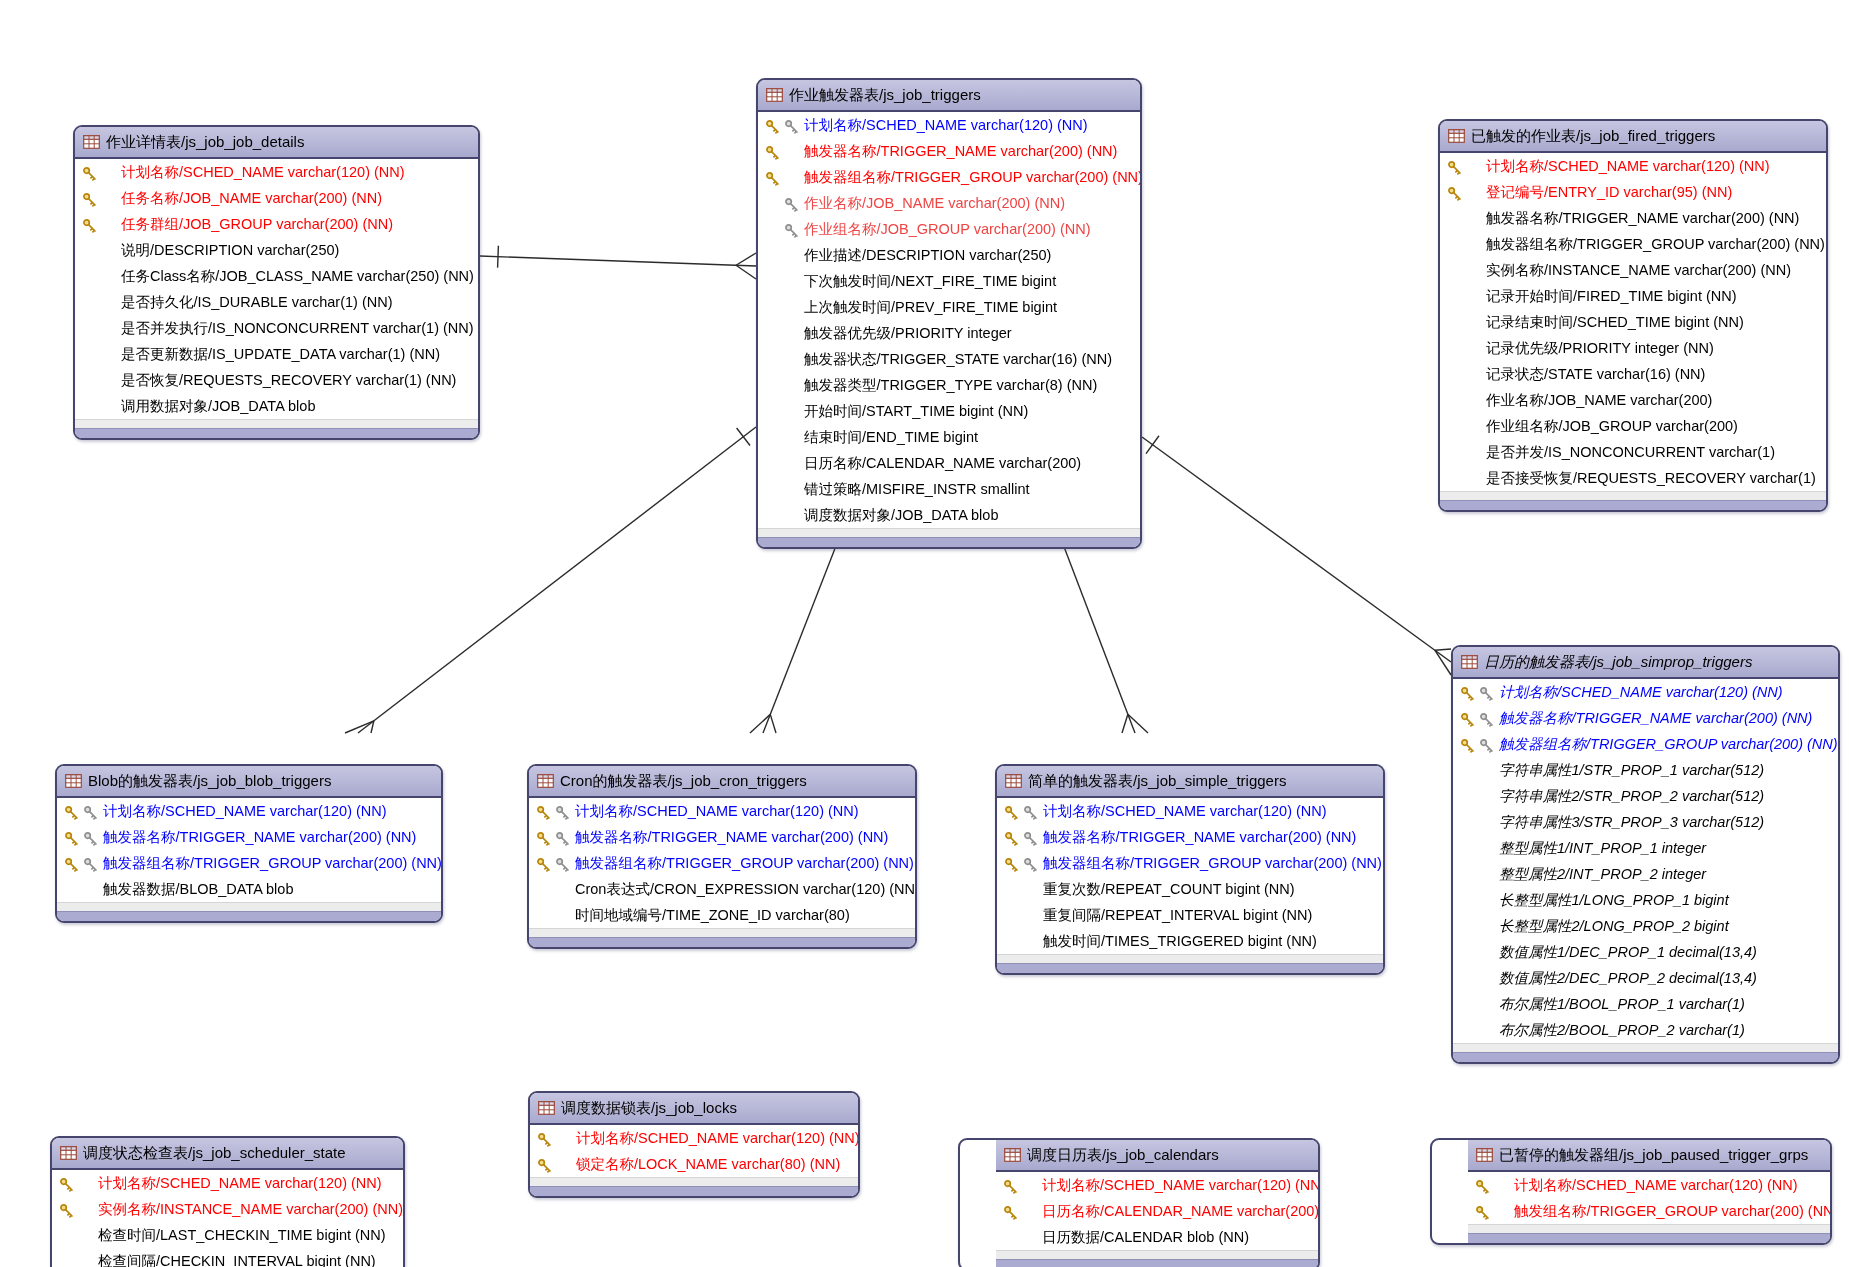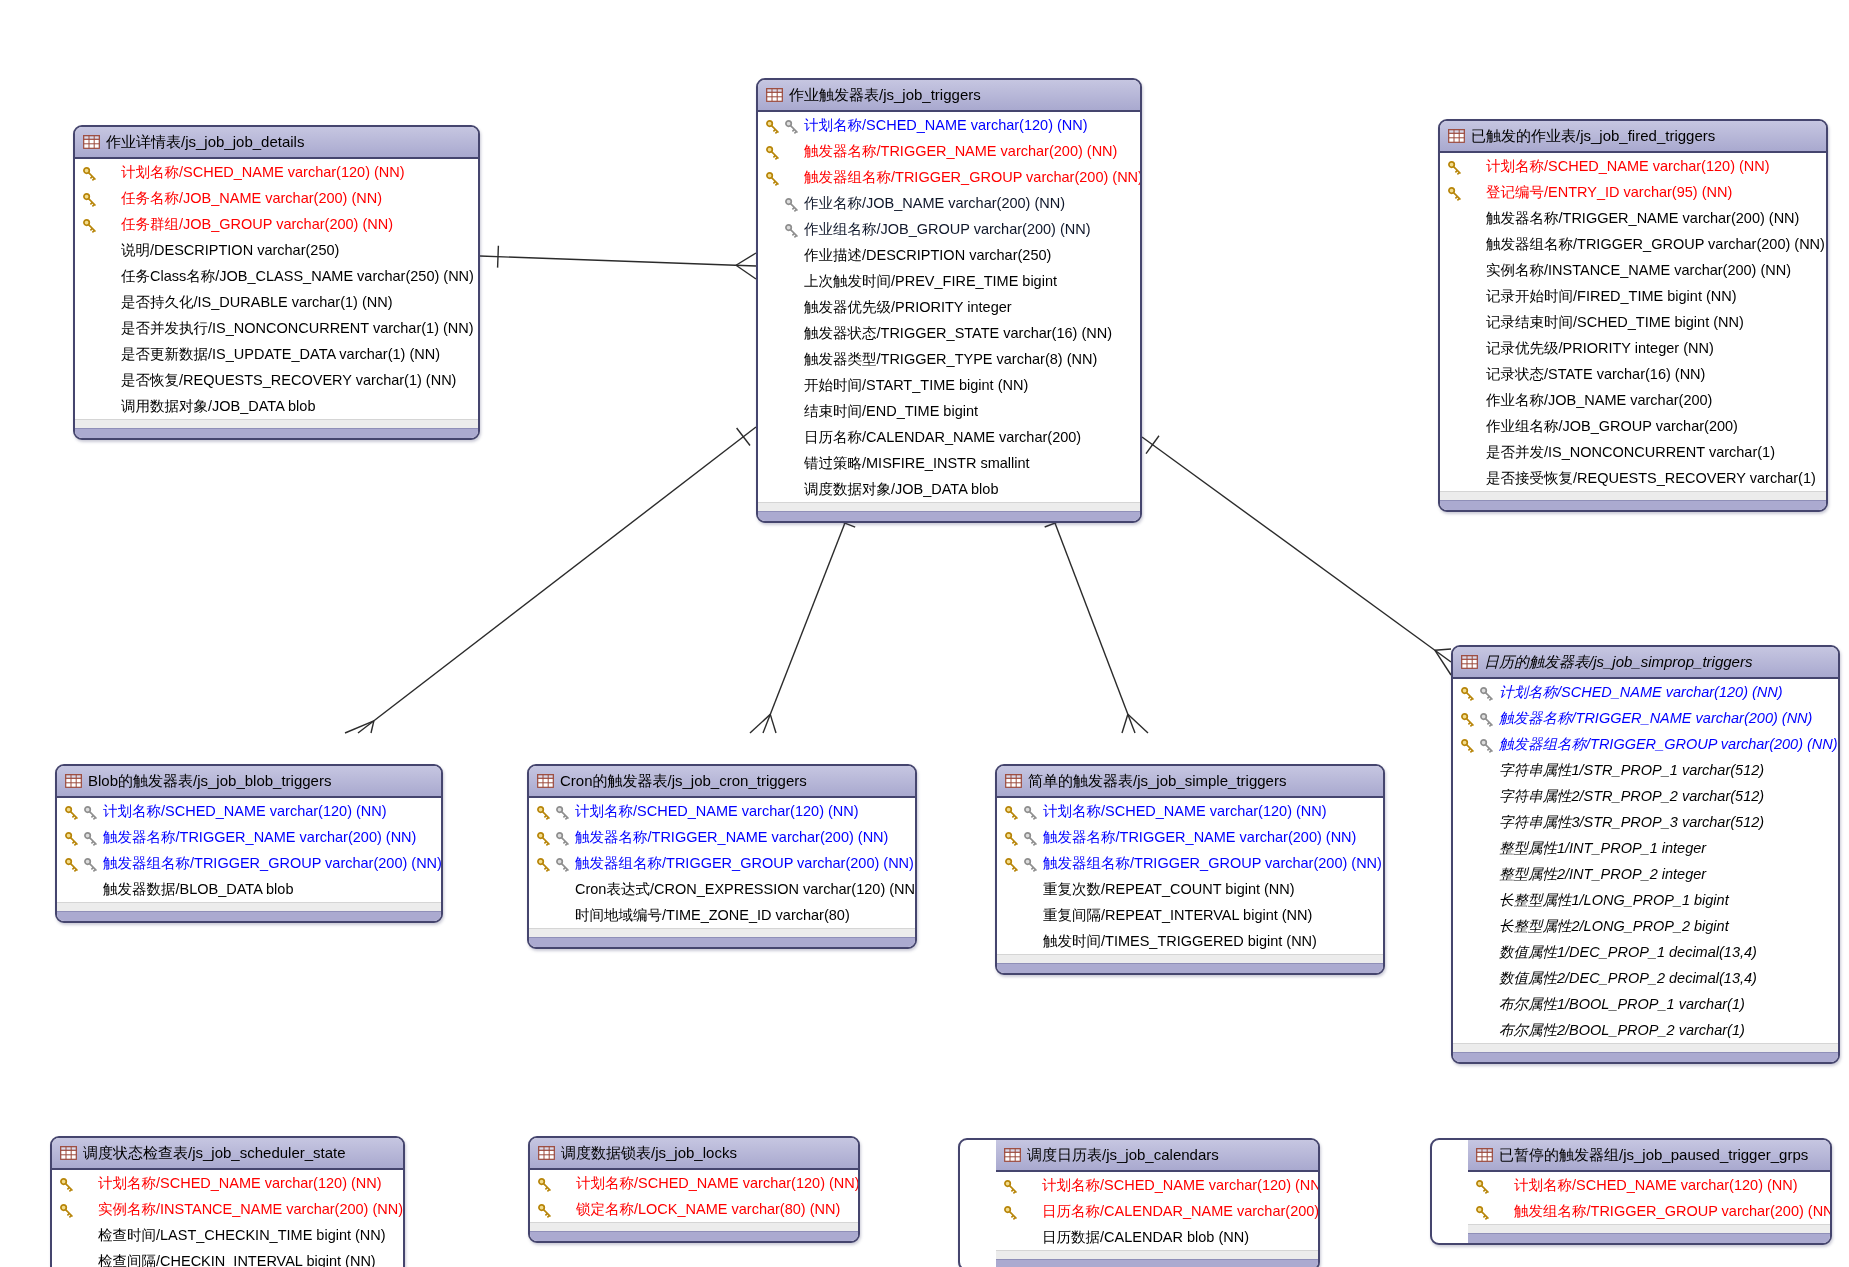--- a/index.html
+++ b/index.html
@@ -41,21 +41,21 @@
   }
   .keys{
     display:inline-block;width:46px;height:26px;
     vertical-align:top;position:relative;
   }
   .keys .k1{position:absolute;left:7px;top:5px;width:16px;height:16px;}
   .keys .k2{position:absolute;left:26px;top:5px;width:16px;height:16px;}
   .lbl{font-size:14.5px;vertical-align:top;}
   .c-pk{color:#ff0000;}
   .c-pkfk{color:#0000ff;}
-  .c-fk{color:#0f172a;}
+  .c-fk{color:#ef4444;}
   .c-normal{color:#000000;}
   .tbl-footer-gray{height:8px;background:#ececec;border-top:1px solid #d5d5d5;}
   .tbl-footer-bar{height:9px;background:#abaad0;border-top:1px solid #8f8fb8;}
 </style>
 </head>
 <body>
 
 <div id="stage">
   <svg id="rel-canvas" width="1849" height="1267">
       <line x1="480" y1="256" x2="756" y2="266" stroke="#2b2b2b" stroke-width="1.4"></line>
@@ -143,20 +143,21 @@
               </svg></span></span><span class="lbl c-pk">触发器组名称/TRIGGER_GROUP varchar(200) (NN)</span></div>
         <div class="row"><span class="keys"><span class="k2"><svg viewBox="0 0 16 16" width="16" height="16">
                 <circle cx="4.6" cy="4.6" r="2.7" fill="#dedede" stroke="#8f8f8f" stroke-width="1.7"></circle>
                 <path d="M6.8 6.8 L13 13 M10.4 10.4 L8.9 11.9 M12.4 12.4 L10.9 13.9" stroke="#8f8f8f" stroke-width="1.7" fill="none" stroke-linecap="round"></path>
               </svg></span></span><span class="lbl c-fk">作业名称/JOB_NAME varchar(200) (NN)</span></div>
         <div class="row"><span class="keys"><span class="k2"><svg viewBox="0 0 16 16" width="16" height="16">
                 <circle cx="4.6" cy="4.6" r="2.7" fill="#dedede" stroke="#8f8f8f" stroke-width="1.7"></circle>
                 <path d="M6.8 6.8 L13 13 M10.4 10.4 L8.9 11.9 M12.4 12.4 L10.9 13.9" stroke="#8f8f8f" stroke-width="1.7" fill="none" stroke-linecap="round"></path>
               </svg></span></span><span class="lbl c-fk">作业组名称/JOB_GROUP varchar(200) (NN)</span></div>
         <div class="row"><span class="keys"></span><span class="lbl c-normal">作业描述/DESCRIPTION varchar(250)</span></div>
+        <div class="row"><span class="keys"></span><span class="lbl c-normal">下次触发时间/NEXT_FIRE_TIME bigint</span></div>
         <div class="row"><span class="keys"></span><span class="lbl c-normal">上次触发时间/PREV_FIRE_TIME bigint</span></div>
         <div class="row"><span class="keys"></span><span class="lbl c-normal">触发器优先级/PRIORITY integer</span></div>
         <div class="row"><span class="keys"></span><span class="lbl c-normal">触发器状态/TRIGGER_STATE varchar(16) (NN)</span></div>
         <div class="row"><span class="keys"></span><span class="lbl c-normal">触发器类型/TRIGGER_TYPE varchar(8) (NN)</span></div>
         <div class="row"><span class="keys"></span><span class="lbl c-normal">开始时间/START_TIME bigint (NN)</span></div>
         <div class="row"><span class="keys"></span><span class="lbl c-normal">结束时间/END_TIME bigint</span></div>
         <div class="row"><span class="keys"></span><span class="lbl c-normal">日历名称/CALENDAR_NAME varchar(200)</span></div>
         <div class="row"><span class="keys"></span><span class="lbl c-normal">错过策略/MISFIRE_INSTR smallint</span></div>
         <div class="row"><span class="keys"></span><span class="lbl c-normal">调度数据对象/JOB_DATA blob</span></div>
       </div>
@@ -382,21 +383,21 @@
         <div class="row"><span class="keys"><span class="k1"><svg viewBox="0 0 16 16" width="16" height="16">
                 <circle cx="4.6" cy="4.6" r="2.7" fill="#f3dd8e" stroke="#b8860b" stroke-width="1.7"></circle>
                 <path d="M6.8 6.8 L13 13 M10.4 10.4 L8.9 11.9 M12.4 12.4 L10.9 13.9" stroke="#b8860b" stroke-width="1.7" fill="none" stroke-linecap="round"></path>
               </svg></span></span><span class="lbl c-pk">实例名称/INSTANCE_NAME varchar(200) (NN)</span></div>
         <div class="row"><span class="keys"></span><span class="lbl c-normal">检查时间/LAST_CHECKIN_TIME bigint (NN)</span></div>
         <div class="row"><span class="keys"></span><span class="lbl c-normal">检查间隔/CHECKIN_INTERVAL bigint (NN)</span></div>
       </div>
     <div class="tbl-footer-gray"></div>
     <div class="tbl-footer-bar"></div>
   </div>
-    <div class="tbl" style="left: 528px; top: 1105px; width: 332px;">
+    <div class="tbl" style="left: 528px; top: 1060px; width: 332px;">
     <div class="tbl-header">
       <svg class="tbl-icon" viewBox="0 0 17 14">
         <rect x="0.7" y="0.7" width="15.6" height="12.6" fill="#ffffff" stroke="#9c4a3c" stroke-width="1.2"></rect>
         <rect x="0.7" y="0.7" width="15.6" height="3.6" fill="#d9d9ea" stroke="#9c4a3c" stroke-width="1.2"></rect>
         <line x1="0.7" y1="8.8" x2="16.3" y2="8.8" stroke="#9c4a3c" stroke-width="1"></line>
         <line x1="6" y1="0.7" x2="6" y2="13.3" stroke="#9c4a3c" stroke-width="1"></line>
         <line x1="11.2" y1="0.7" x2="11.2" y2="13.3" stroke="#9c4a3c" stroke-width="1"></line>
       </svg>
       <span class="tbl-title">调度数据锁表/js_job_locks</span>
     </div>

